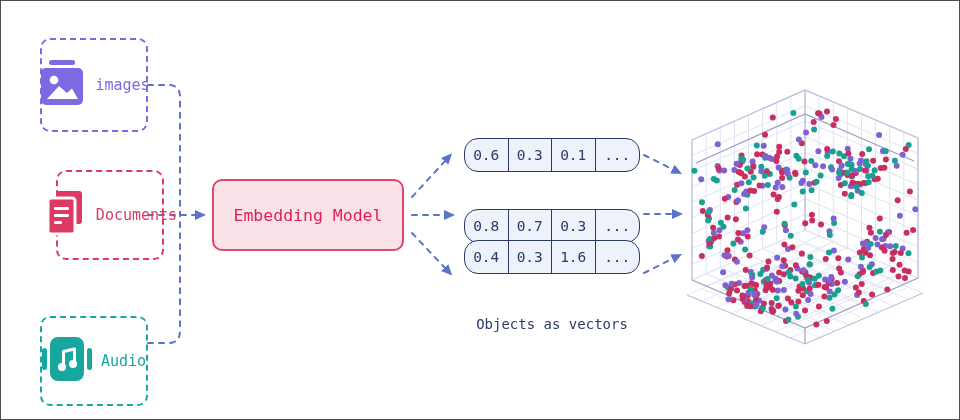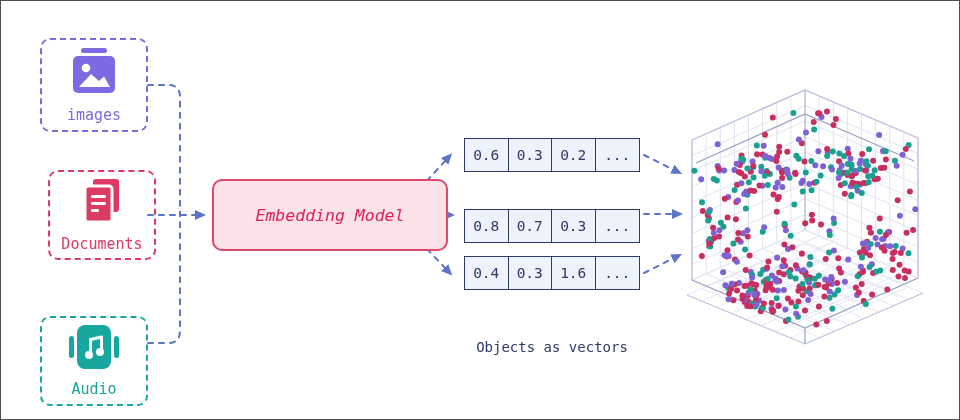--- a/index.html
+++ b/index.html
@@ -2,41 +2,41 @@
 <html style="--purple: #7d6ae2; --rose: #dc3a63; --teal: #17a79e; --arrow: #5b74c7; --navy: #2b3a67; --vec-fill: #edf2fb; --model-fill: #fbe2e9; --model-border: #e0476b; --model-text: #e01e55; --plot-grid: #e0e3f2; --plot-edge: #b7bedd; --plot-accent: #9aa2c6; --dot-red: #c82f60; --dot-purple: #7e62d3; --dot-teal: #1aa091; --frame: #4d4d4d;"><head>
 <meta charset="utf-8">
 <style>
   html,body{margin:0;padding:0;background:#fff;}
   body{width:960px;height:420px;position:relative;overflow:hidden;
        font-family:"DejaVu Sans Mono","Liberation Mono",monospace;}
   .frame{position:absolute;inset:0;border:1px solid #4d4d4d;box-sizing:border-box;pointer-events:none;z-index:10;}
 
   
   .inbox{position:absolute;width:108px;box-sizing:border-box;border:2px dashed;border-radius:10px;
-         display:flex;flex-direction:column;align-items:center;justify-content:center;gap:9px;z-index:2;background:transparent;}
+         display:flex;align-items:center;justify-content:center;gap:9px;z-index:2;background:transparent;}
   .inbox .lbl{font-size:15px;line-height:1;}
   .box-images{left:40px;top:38px;height:94px;border-color:var(--purple);color:var(--purple);}
-  .box-docs  {left:48px;top:170px;height:90px;border-color:var(--rose);color:var(--rose);}
+  .box-docs  {left:56px;top:170px;height:90px;border-color:var(--rose);color:var(--rose);}
   .box-audio {left:40px;top:316px;height:90px;border-color:var(--teal);color:var(--teal);}
 
   
-  .model{position:absolute;left:212px;top:179px;width:236px;height:72px;box-sizing:border-box;
+  .model{position:absolute;left:212px;top:179px;width:192px;height:72px;box-sizing:border-box;
          background:var(--model-fill);border:2px solid var(--model-border);border-radius:10px;
-         display:flex;align-items:center;justify-content:center;z-index:2;font-style:italic;}
+         display:flex;align-items:center;justify-content:center;z-index:2;}
   .model span{color:var(--model-text);font-size:16.5px;}
 
   
   .vecrow{position:absolute;left:464px;width:176px;height:34px;box-sizing:border-box;
-          background:var(--vec-fill);border:1.5px solid var(--navy);border-radius:0;
+          background:var(--vec-fill);border:1.5px solid var(--navy);border-radius:14px;
           display:grid;grid-template-columns:1fr 1fr 1fr 1fr;z-index:2;}
   .vecrow .cell{display:flex;align-items:center;justify-content:center;
                 color:var(--navy);font-size:14.5px;border-right:1.5px solid var(--navy);}
   .vecrow .cell:last-child{border-right:none;}
-  .vec1{top:138px;} .vec2{top:209px;} .vec3{top:256px;}
-  .caption{position:absolute;left:444px;top:339px;width:216px;text-align:center;
+  .vec1{top:138px;} .vec2{top:209px;} .vec3{top:240px;}
+  .caption{position:absolute;left:444px;top:316px;width:216px;text-align:center;
            color:var(--navy);font-size:14px;z-index:2;}
 
   
   svg.layer{position:absolute;left:0;top:0;z-index:1;}
   .dash{stroke:var(--arrow);stroke-width:2;fill:none;stroke-dasharray:5 6;stroke-linecap:round;}
   .arrowhead{fill:var(--arrow);}
 </style>
 </head>
 <body>
 
@@ -638,21 +638,21 @@
   <span class="lbl">Audio</span>
 </div>
 
 <div class="model">
   <span>Embedding Model</span>
 </div>
 
 <div class="vecrow vec1">
   <div class="cell">0.6</div>
   <div class="cell">0.3</div>
-  <div class="cell">0.2</div>
+  <div class="cell">0.1</div>
   <div class="cell">...</div>
 </div>
 <div class="vecrow vec2">
   <div class="cell">0.8</div>
   <div class="cell">0.7</div>
   <div class="cell">0.3</div>
   <div class="cell">...</div>
 </div>
 <div class="vecrow vec3">
   <div class="cell">0.4</div>

